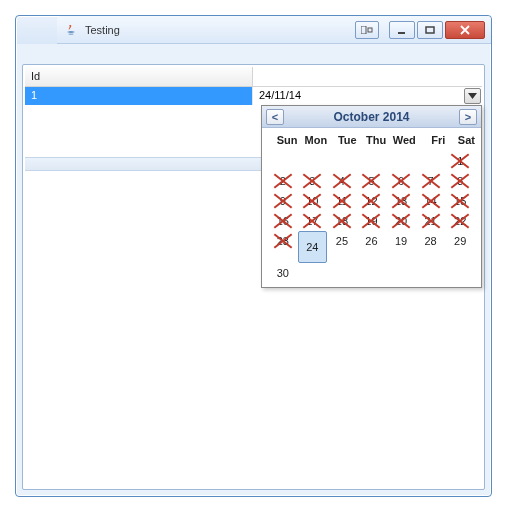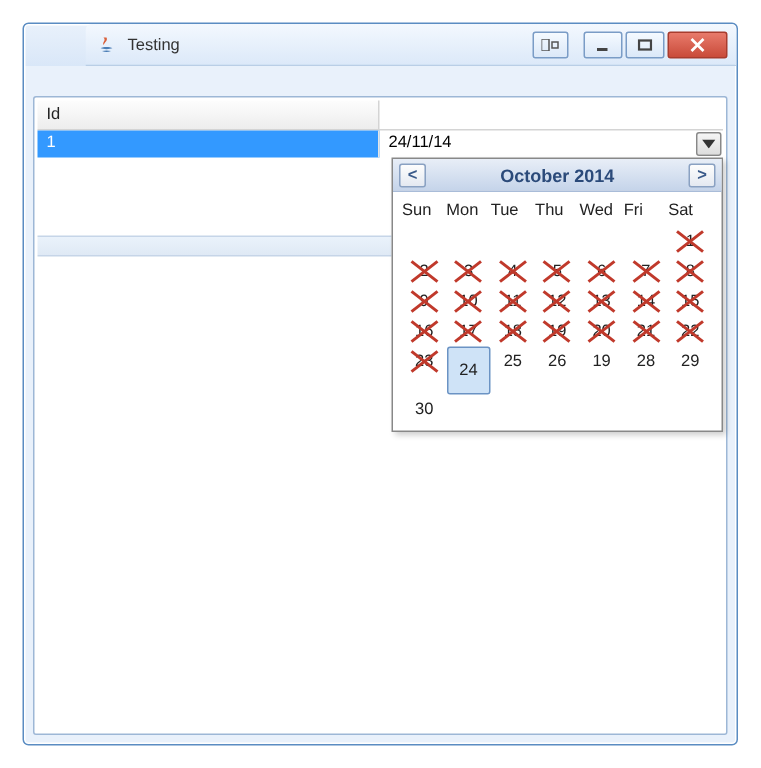--- a/index.html
+++ b/index.html
@@ -146,22 +146,22 @@
 
   .cal-grid {
     padding: 3px 6px 4px 6px;
   }
   .dow-row, .week-row {
     display: grid;
     grid-template-columns: repeat(7, 1fr);
     gap: 0;
   }
   .dow {
-    text-align: left;
-    font-weight: normal;
+    text-align: right;
+    font-weight: bold;
     color: #222;
     padding: 3px 0 5px 0;
     font-size: 11px;
   }
   .day {
     position: relative;
     height: 20px;
     display: flex;
     align-items: center;
     justify-content: center;

